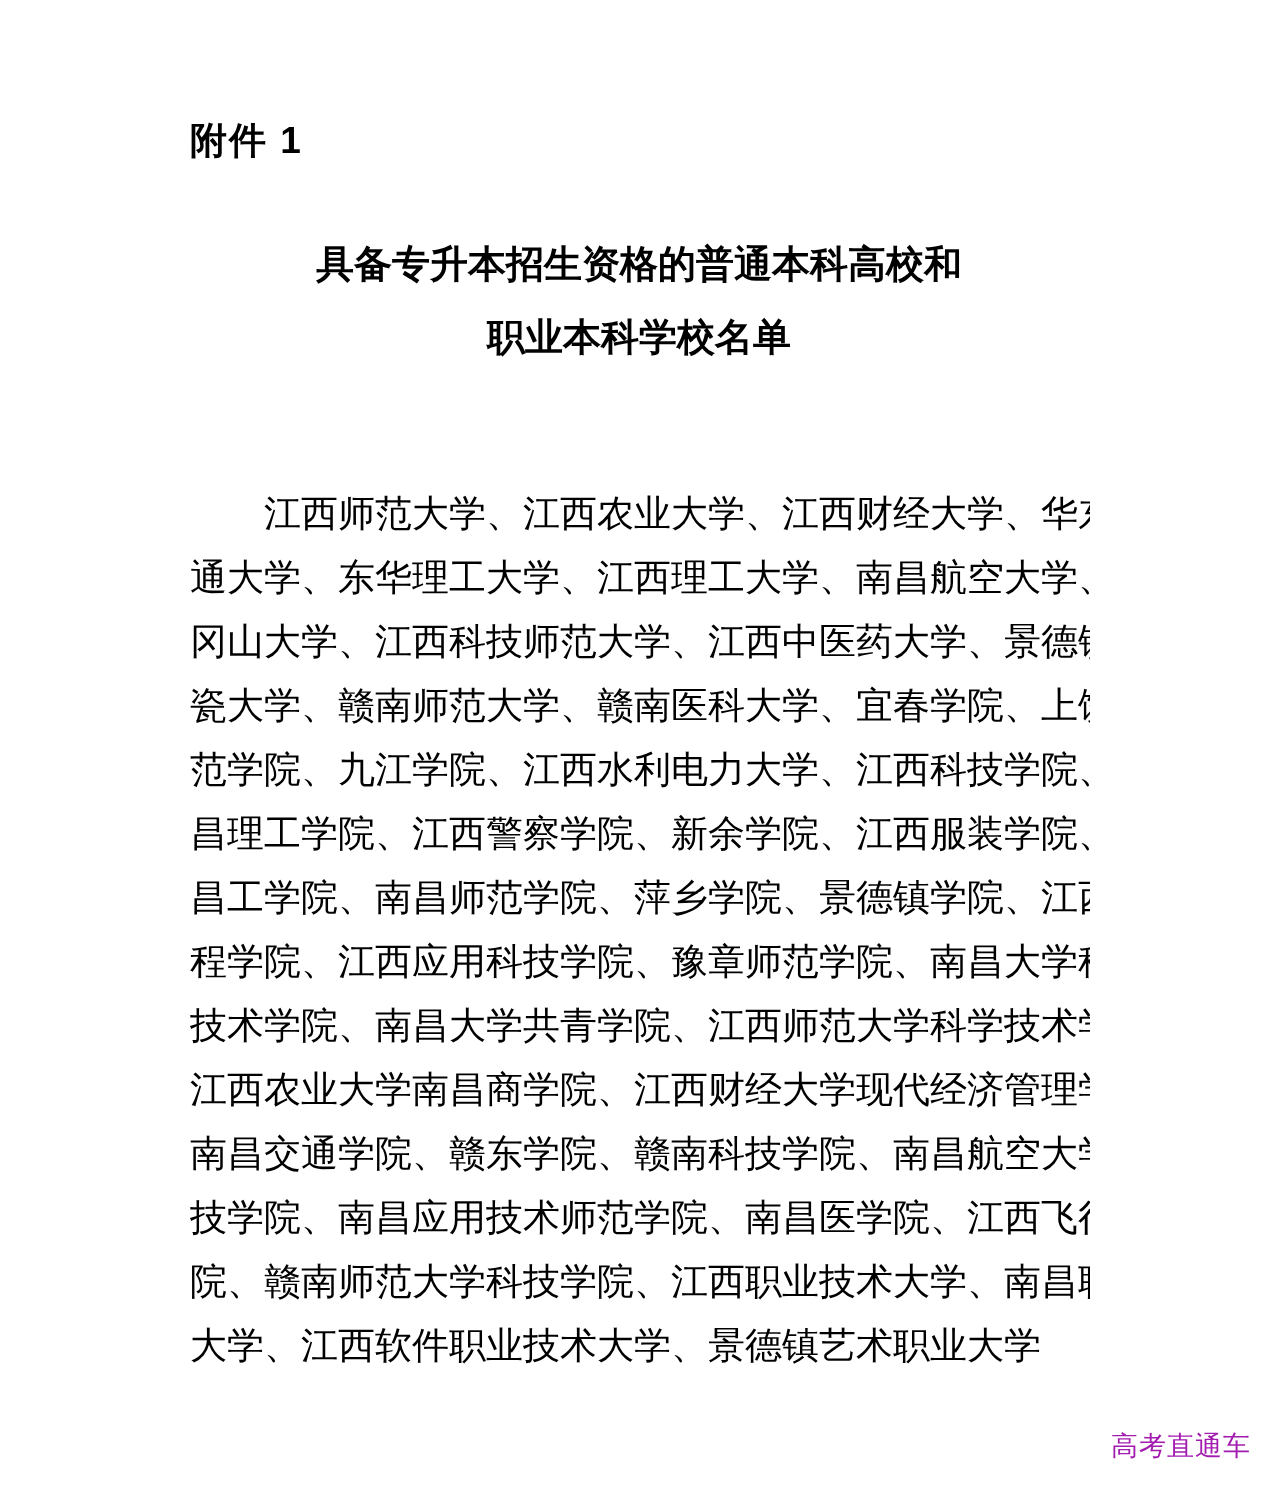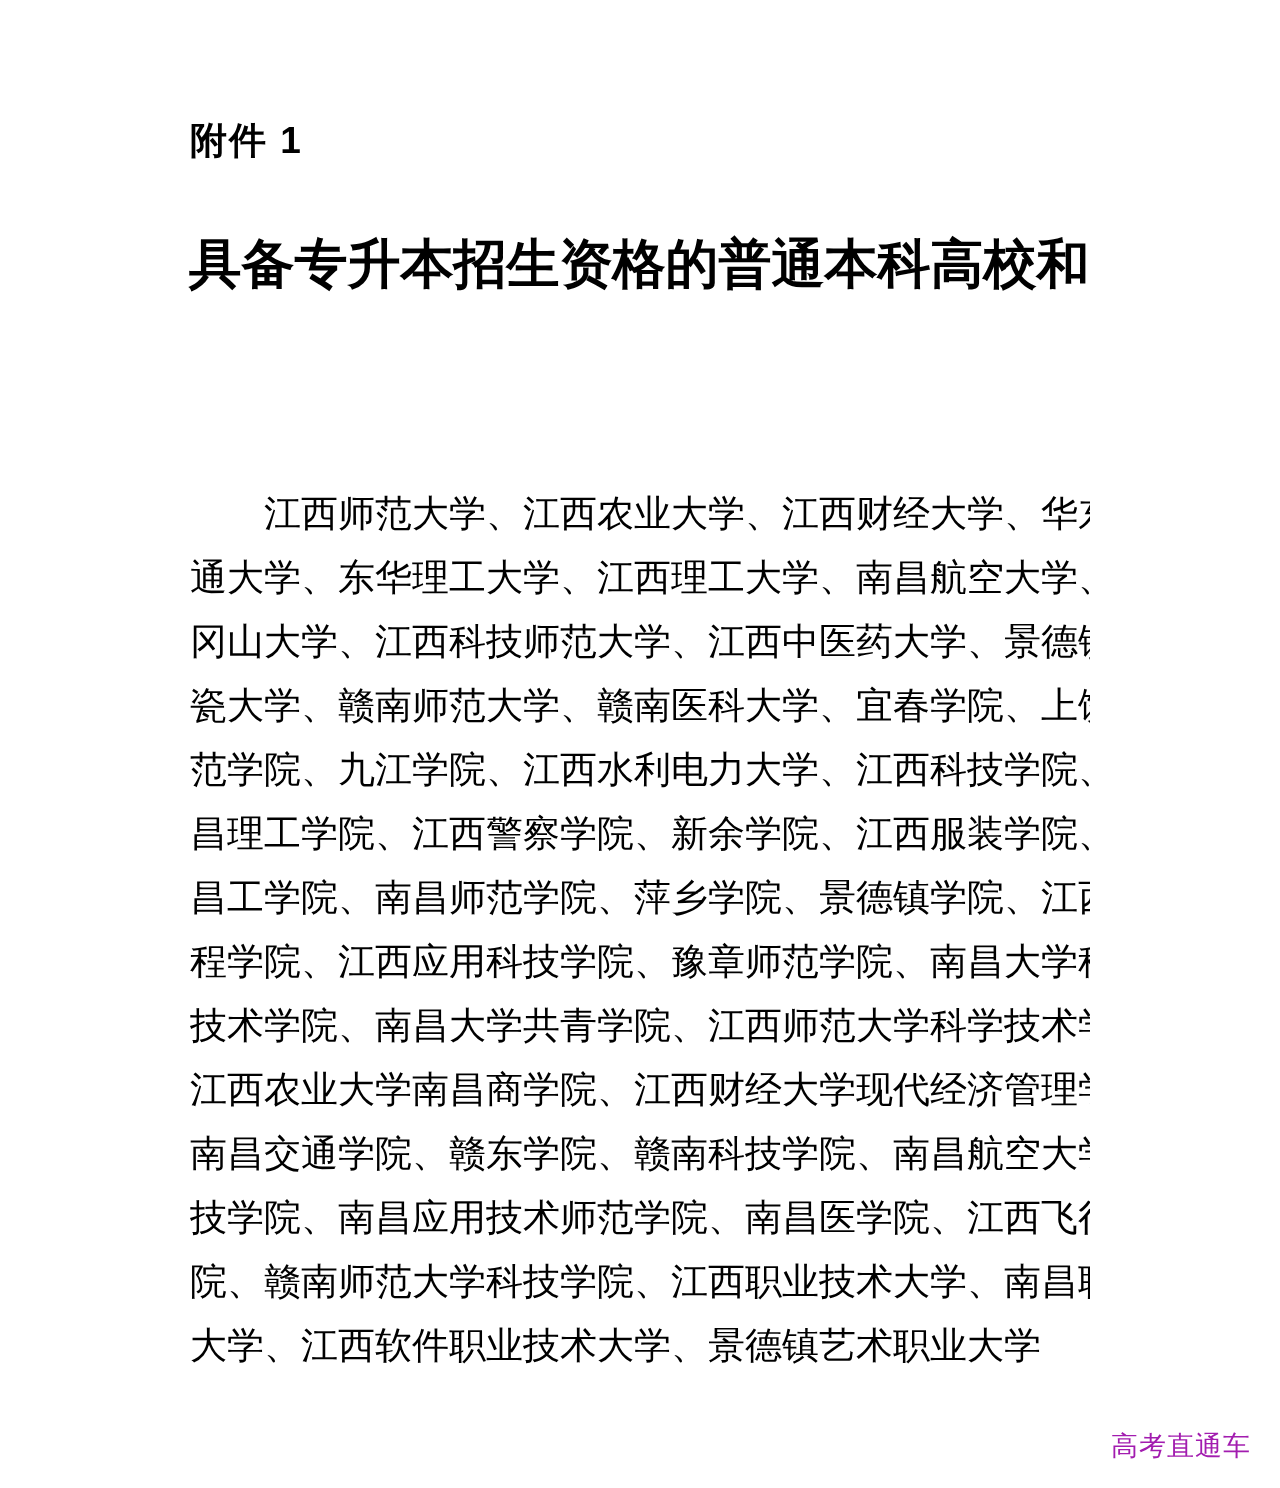--- a/index.html
+++ b/index.html
@@ -28,21 +28,21 @@
     white-space: pre;
   }
   .doc-title {
     position: absolute;
     left: 0;
     top: 228px;
     width: 100%;
     text-align: center;
     font-family: "Liberation Serif", serif;
     font-weight: bold;
-    font-size: 53px;
+    font-size: 38px;
     line-height: 73px;
     letter-spacing: 0px;
   }
   .count-note {
     position: absolute;
     left: 0;
     top: 378px;
     width: 100%;
     text-align: center;
     font-family: "Liberation Serif", serif;
@@ -85,20 +85,21 @@
 </style>
 </head>
 <body>
 
 <div class="page" style="background: rgb(255, 255, 255); color: rgb(0, 0, 0);">
 
   <div class="attachment-label">附件 1</div>
 
   <div class="doc-title">
     <div>具备专升本招生资格的普通本科高校和</div>
+    <div>职业本科学校名单</div>
   </div>
 
 
   <div class="body-text">
     <div class="body-line first-line">江西师范大学、江西农业大学、江西财经大学、华东交</div>
     <div class="body-line">通大学、东华理工大学、江西理工大学、南昌航空大学、井</div>
     <div class="body-line">冈山大学、江西科技师范大学、江西中医药大学、景德镇陶</div>
     <div class="body-line">瓷大学、赣南师范大学、赣南医科大学、宜春学院、上饶师</div>
     <div class="body-line">范学院、九江学院、江西水利电力大学、江西科技学院、南</div>
     <div class="body-line">昌理工学院、江西警察学院、新余学院、江西服装学院、南</div>

